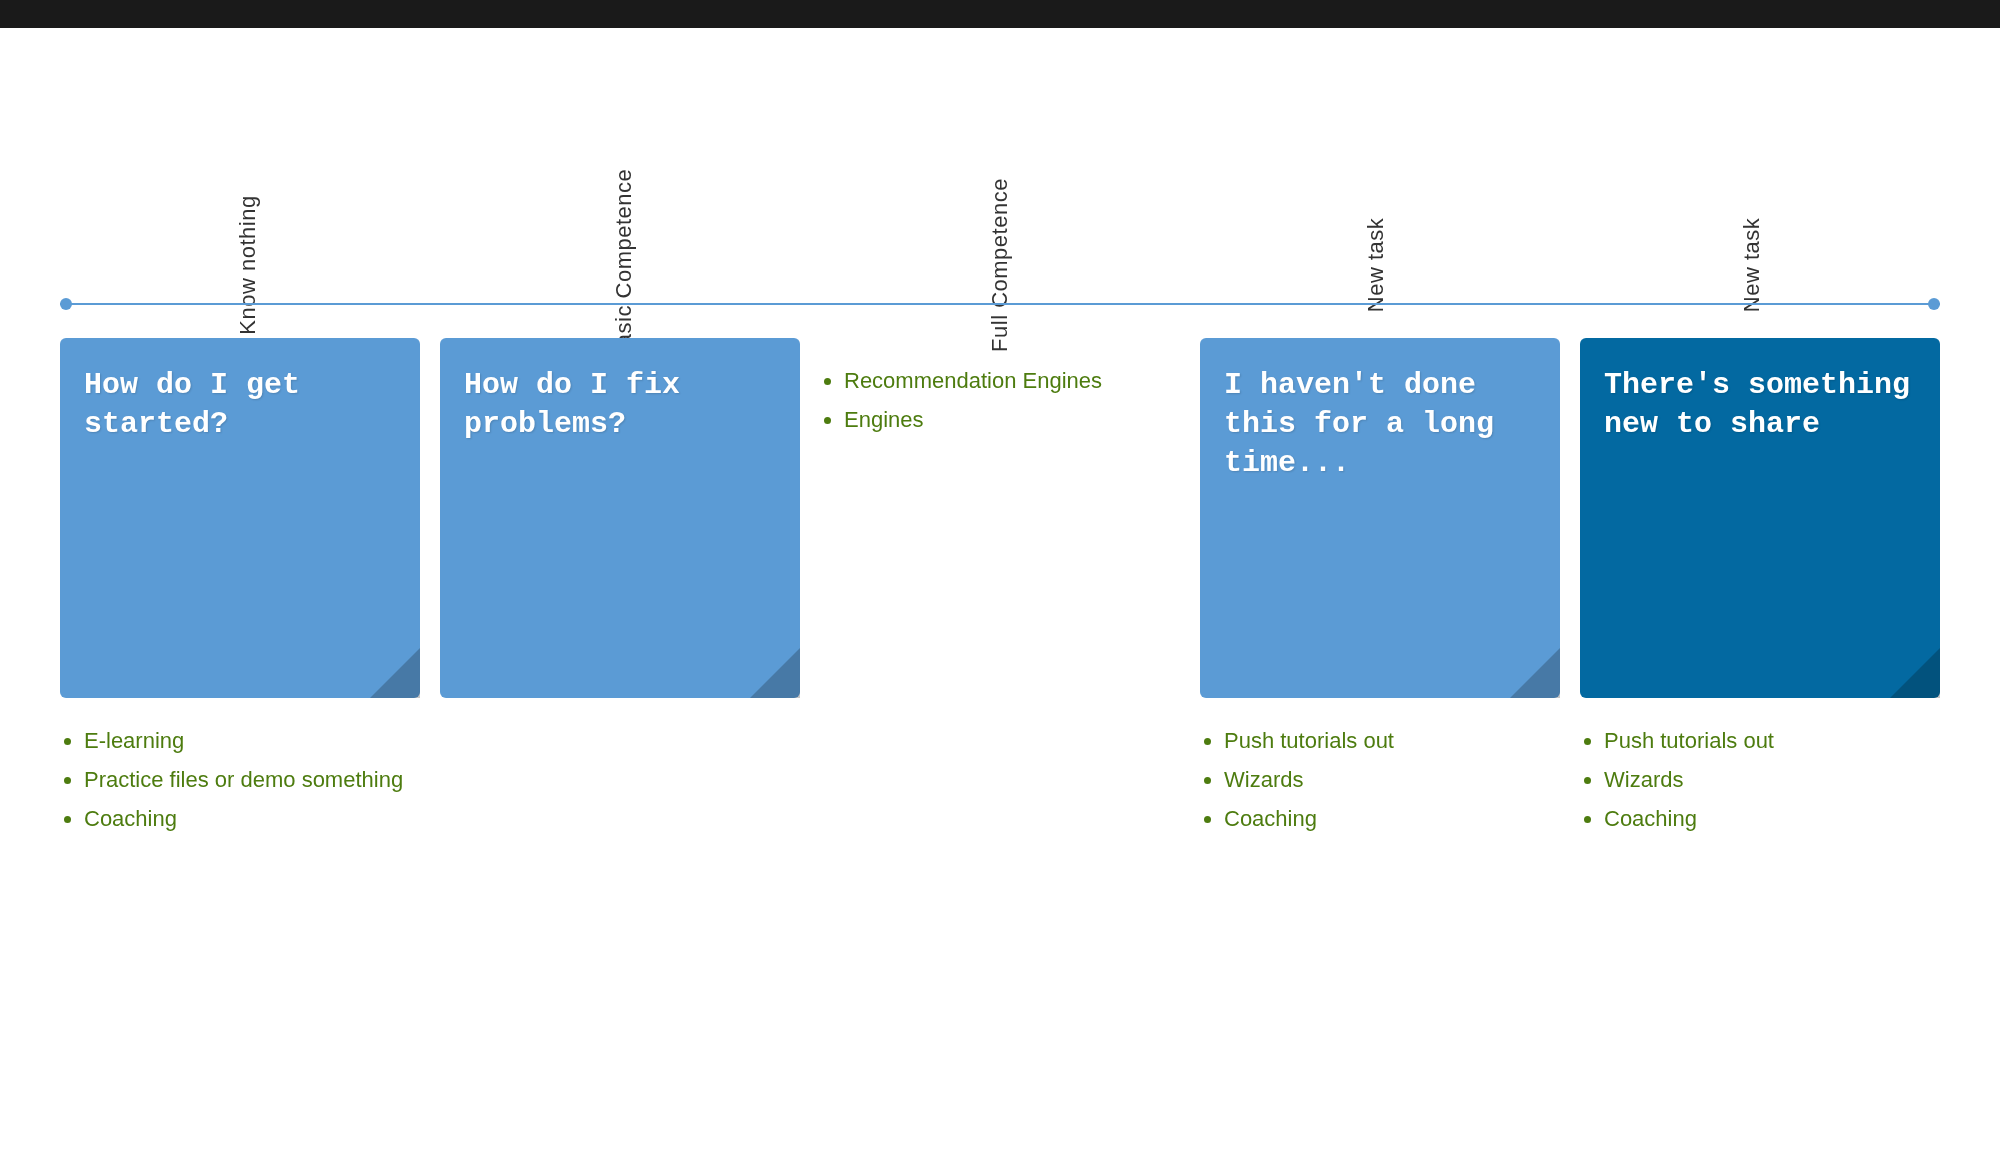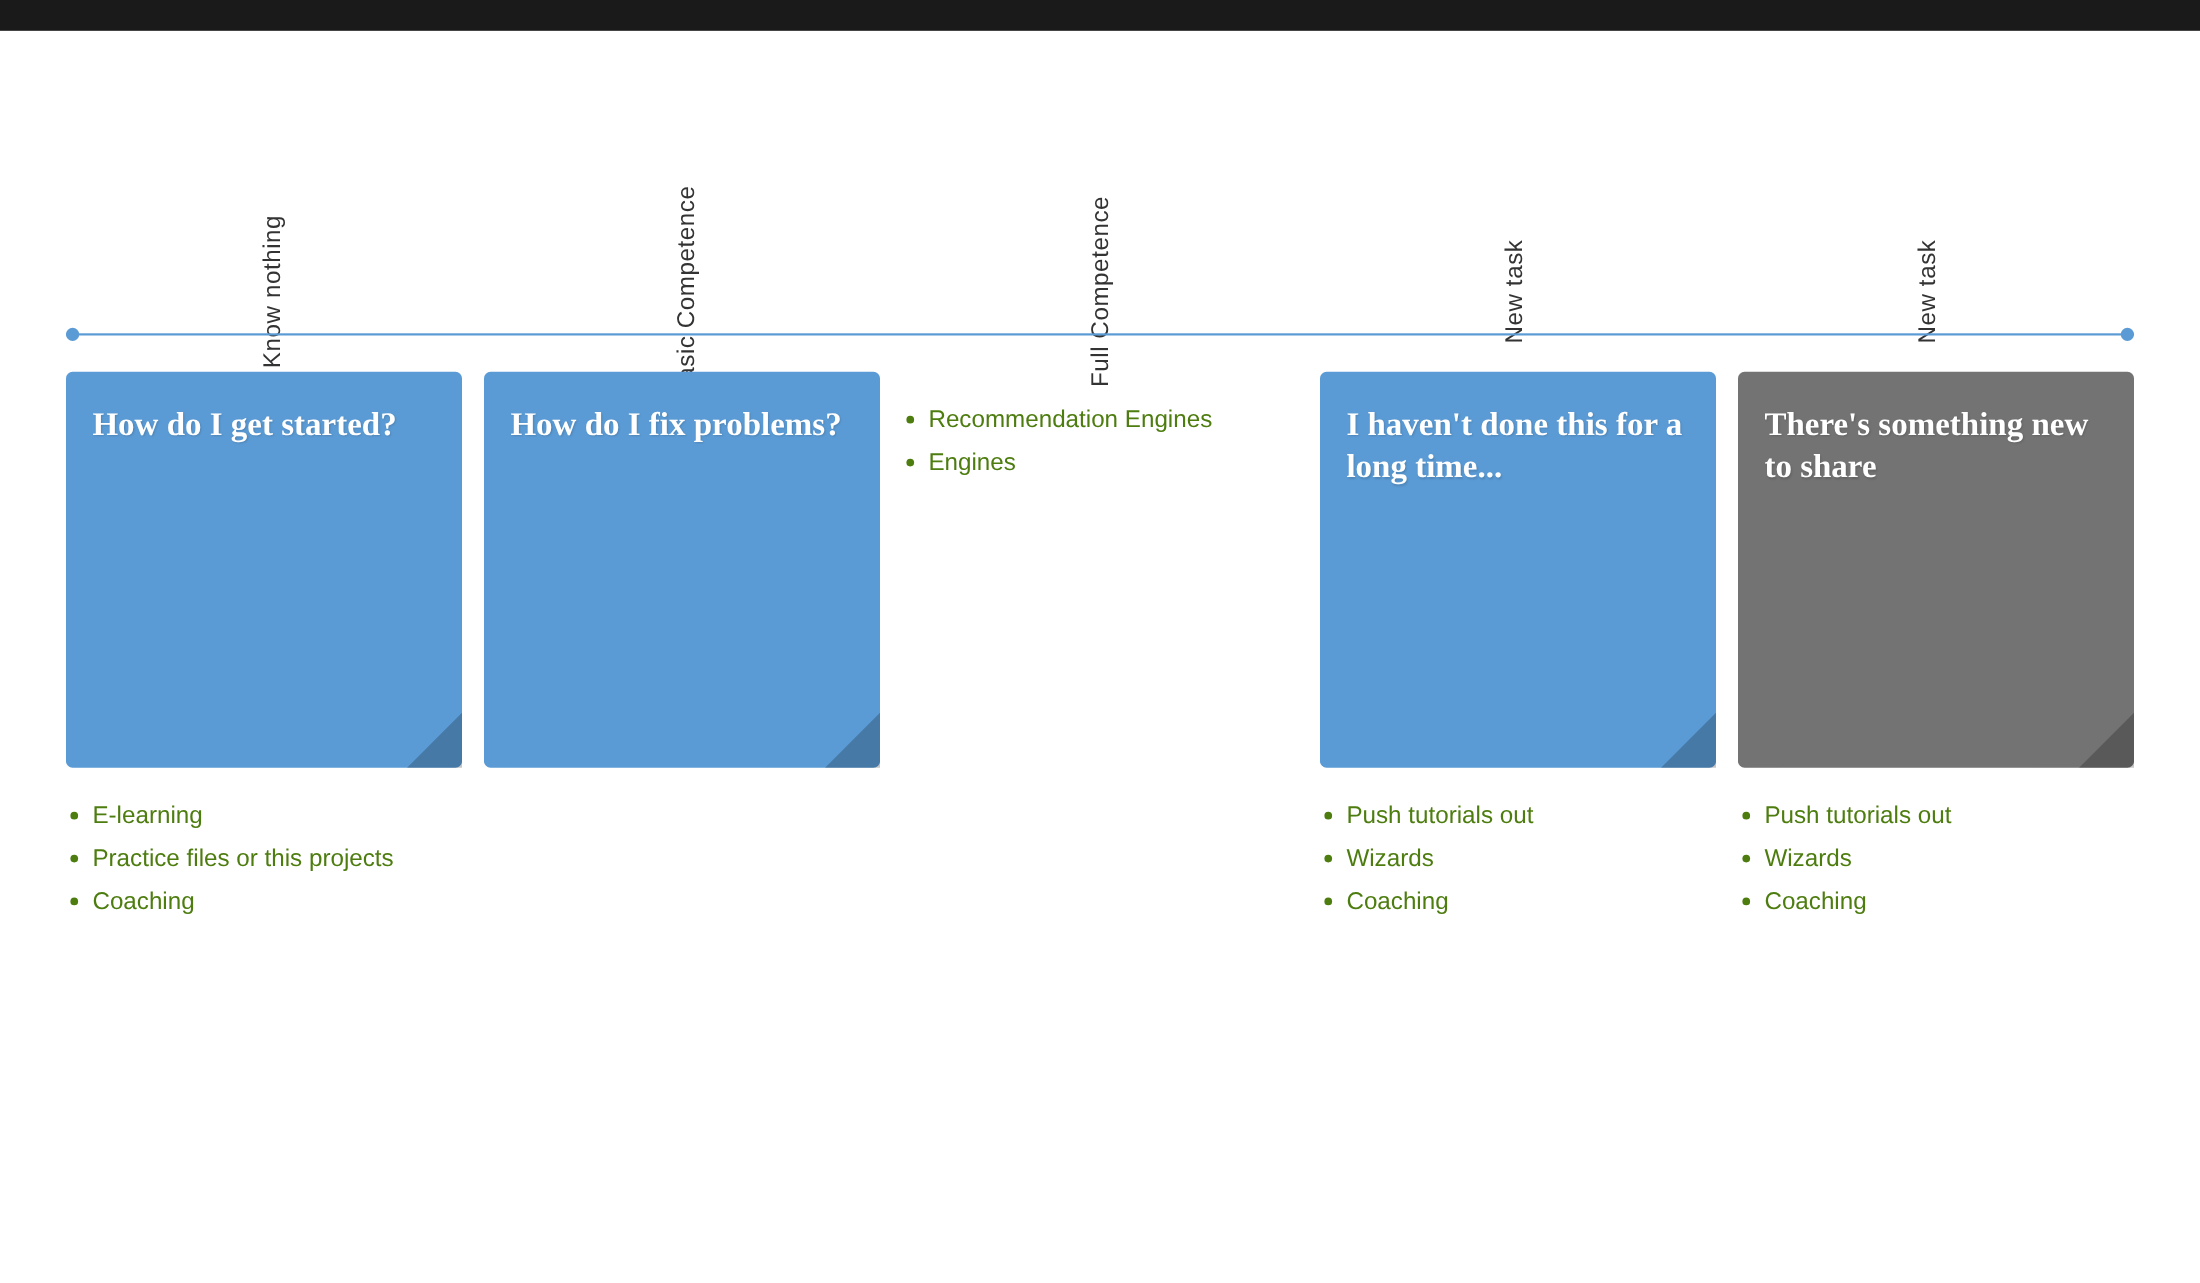--- a/index.html
+++ b/index.html
@@ -104,25 +104,25 @@
       right: 0;
       top: 50%;
       transform: translateY(-50%);
     }
 
     .sticky-blue {
       background: #5b9bd5;
     }
 
     .sticky-orange {
-      background: #737373;
+      background: #0369a1;
     }
 
     .sticky-note-text {
-      font-family: Liberation Serif, serif;
+      font-family: Liberation Mono, monospace;
       color: #fff;
       font-size: 30px;
       font-weight: bold;
       line-height: 1.3;
       text-shadow: 1px 1px 2px rgba(0,0,0,0.15);
     }
 
     
     .bullet-list {
       margin-top: 28px;
@@ -217,21 +217,21 @@
   <div class="content-section">
 
     <div class="content-col">
       <div class="note-wrapper">
         <div class="note-bg sticky-blue">
           <span class="sticky-note-text">How do I get started?</span>
         </div>
       </div>
       <ul class="bullet-list">
         <li>E-learning</li>
-        <li>Practice files or this projects</li>
+        <li>Practice files or demo something</li>
         <li>Coaching</li>
       </ul>
     </div>
 
     <div class="content-col">
       <div class="note-wrapper">
         <div class="note-bg sticky-blue">
           <span class="sticky-note-text">How do I fix problems?</span>
         </div>
       </div>

